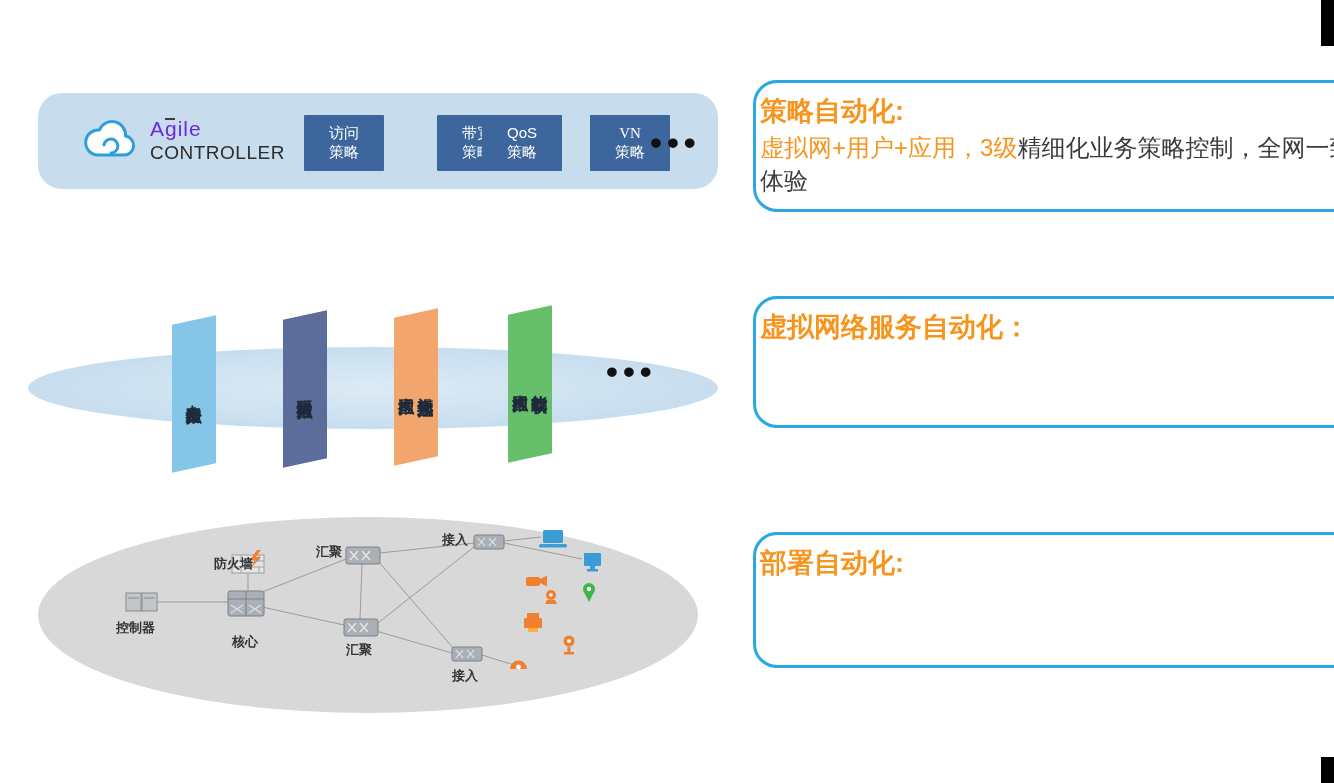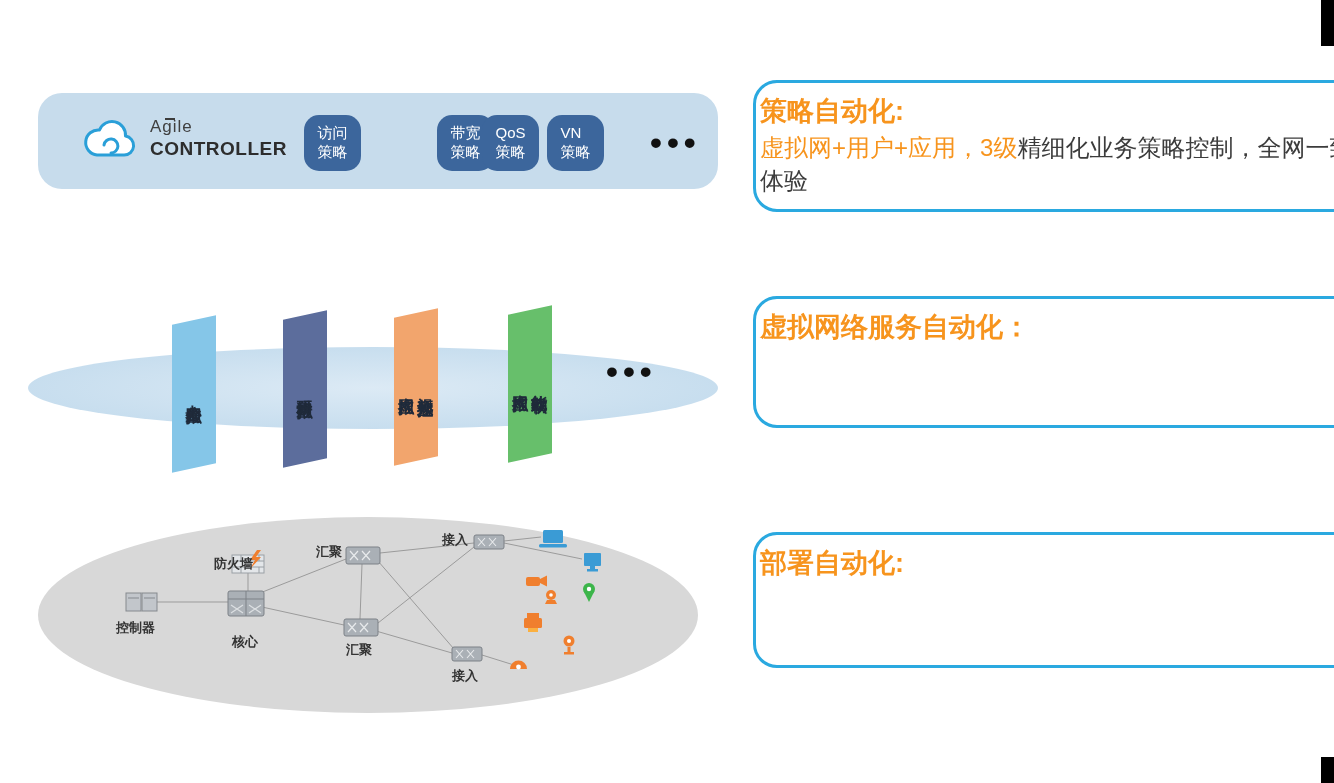--- a/index.html
+++ b/index.html
@@ -9,28 +9,28 @@
   
   .edge-bar { position:absolute; right:0; width:13px; background:#000; }
   .edge-top { top:0; height:46px; }
   .edge-bottom { bottom:0; height:26px; }
 
   
   .banner { position:absolute; left:38px; top:93px; width:680px; height:96px;
             background:#c7dcec; border-radius:24px; }
   .cloud { position:absolute; left:40px; top:20px; width:64px; height:52px; }
   .brand { position:absolute; left:112px; top:24px; }
-  .brand-top { font-size:17px; color:#404040; letter-spacing:1px; }
+  .brand-top { font-size:21px; color:#6d28d9; letter-spacing:1px; }
   .g-bar { position:absolute; top:1px; left:15px; width:10px; height:2px; background:#3c3c3c; }
-  .brand-bottom { font-size:19px; font-weight:bold; color:#2d2d2d; letter-spacing:0.5px; margin-top:1px;text-align:center; }
-  .policy-btn { position:absolute; top:22px; width:57px; height:56px; border-radius:15px;
+  .brand-bottom { font-size:19px; font-weight:normal; color:#2d2d2d; letter-spacing:0.5px; margin-top:1px;text-align:center; }
+  .policy-btn { position:absolute; top:22px; width:80px; height:56px; border-radius:1px;
                 background:#3c669c; color:#fff; font-size:15px; line-height:1.25;
-                display:flex; align-items:center; justify-content:center; 
+                display:flex; align-items:center; justify-content:center; text-align:center;
                 white-space:pre-line; }
-  .pb-1 { left:266px; } .pb-2 { left:351px;margin-left:48px; } .pb-3 { left:444px; } .pb-4 { left:509px; }
+  .pb-1 { left:266px; } .pb-2 { left:351px;margin-left:48px; } .pb-3 { left:444px; } .pb-4 { left:552px;font-family:Liberation Serif, serif; }
   .dots { position:absolute; color:#111; font-weight:bold; font-size:34px; letter-spacing:5px; }
   .banner-dots { left:612px; top:30px; }
 
   
   .vn-ellipse { position:absolute; left:28px; top:347px; width:690px; height:82px; border-radius:50%;
                 background:radial-gradient(ellipse at center, #dceaf5 0%, #c6ddee 75%, #d4e5f2 100%); }
   .plane { position:absolute; width:44px; height:148px; }
   .plane-bg { position:absolute; inset:0; transform:skewY(-12deg); }
   .pl-1 { left:172px; top:320px; } .pl-1 .plane-bg { background:#85c6e8; }
   .pl-2 { left:283px; top:315px; } .pl-2 .plane-bg { background:#5c6d9c; }

